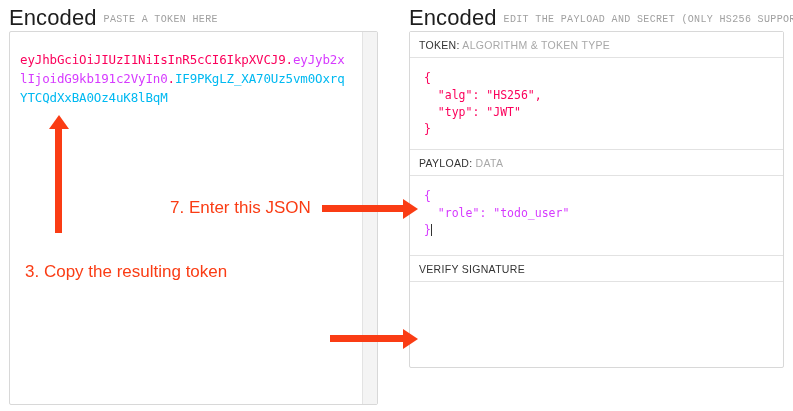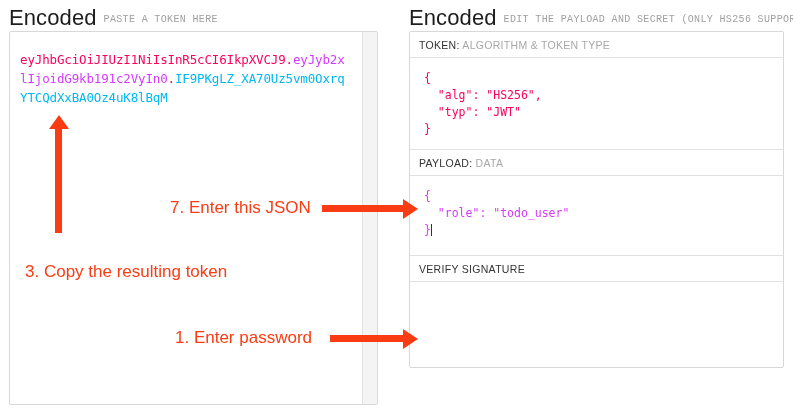--- a/index.html
+++ b/index.html
@@ -207,16 +207,15 @@
     </div>
 
   </div>
 
   <div class="arrow-v" style="left:55px; top:128px; height:105px;"></div>
   <div class="anno-text" style="left:25px; top:262px;">3. Copy the resulting token</div>
 
   <div class="anno-text" style="left:170px; top:198px;">7. Enter this JSON</div>
   <div class="arrow-h" style="left:322px; top:205px; width:82px;"></div>
 
-  <div class="anno-text" style="left:175px; top:328px;">1. Enter password</div>
   <div class="arrow-h" style="left:330px; top:335px; width:74px;"></div>
 
 </div>
 
 </body></html>

